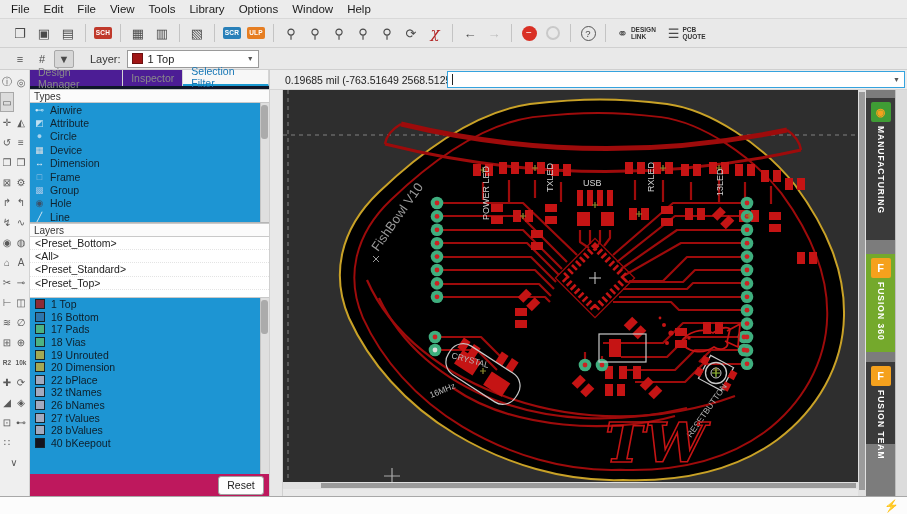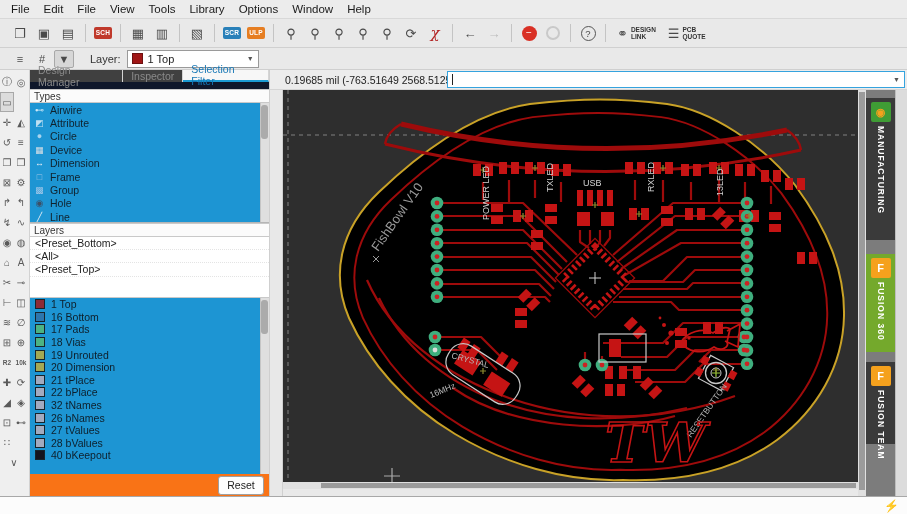--- a/index.html
+++ b/index.html
@@ -32,35 +32,35 @@
   
   .main{display:flex;height:426px}
   .sidetools{width:30px;background:#efefef;border-right:1px solid #d2d2d2;display:flex;flex-wrap:wrap;align-content:flex-start;padding-top:2px}
   .stool{width:14px;height:20px;display:flex;align-items:center;justify-content:center;font-size:10px;color:#5a5a5a}
   .stool.tiny{font-size:6.5px;font-weight:bold}
   .stool.pressed{background:#dcdcdc;border:1px solid #a8a8a8}
   .stool.blank{visibility:hidden}
   .stool.wide{width:28px}
   
   .panel{width:240px;display:flex;flex-direction:column;background:#f2f2f2;border-right:1px solid #cfcfcf}
-  .ptabs{height:19px;display:flex;background:#404040;border-bottom:7px solid #0f172a}
+  .ptabs{height:19px;display:flex;background:#4c1d95;border-bottom:3px solid #0f172a}
   .ptab{padding:0 8px;font-size:10.5px;color:#8a8a8a;border-right:1px solid #d5d5d5;display:flex;align-items:center}
   .ptab.active{background:#f7f7f7;color:#1576b5;border-bottom:2px solid #1b9ad2}
   .sec-h{height:14px;background:#fbfbfb;border-top:1px solid #c9c9c9;border-bottom:1px solid #c9c9c9;font-size:10px;padding:0 4px;color:#333;display:flex;align-items:center}
   .typelist{height:120px;background:#1d95d3;position:relative;overflow:hidden;border-bottom:1px solid #b5b5b5}
   .trow{height:13.4px;display:flex;align-items:center;padding-left:4px;gap:5px;font-size:10.5px;color:#10222e}
   .tico{width:11px;text-align:center;font-size:9px}
   .vtrack{position:absolute;right:0;top:0;bottom:0;width:9px;background:#dfdfdf;border-left:1px solid #c5c5c5}
   .vthumb{position:absolute;right:1px;top:2px;width:7px;height:34px;background:#ababab;border-radius:3px}
   .presetlist{height:61px;background:#fff;border-bottom:1px solid #c9c9c9}
   .prow{height:13.2px;font-size:10.5px;color:#222;padding:0 5px;border-bottom:1px dotted #e4e4e4;display:flex;align-items:center}
   .layerlist{height:176px;background:#1d95d3;position:relative;overflow:hidden}
   .lrow{height:12.6px;display:flex;align-items:center;gap:6px;padding-left:5px;font-size:10.5px;color:#0e1f2b}
   .lswatch{width:10px;height:10px;border:1px solid #16242c;flex:none}
-  .resetrow{flex:1;display:flex;justify-content:flex-end;align-items:center;padding-right:5px;background:#f97316}
+  .resetrow{flex:1;display:flex;justify-content:flex-end;align-items:center;padding-right:5px;background:#be185d}
   .reset-btn{width:46px;height:19px;background:#fdfdfd;border:1px solid #9f9f9f;border-radius:3px;font-size:10.5px;display:flex;align-items:center;justify-content:center;color:#222}
   
   .workarea{flex:1;display:flex;flex-direction:column}
   .cmdbar{height:20px;display:flex;align-items:center;background:#ececec;border-bottom:1px solid #d5d5d5}
   .coords{width:177px;padding-left:15px;font-size:10.5px;color:#222;flex:none;white-space:nowrap}
   .cmd-input{flex:1;height:17px;margin-right:2px;border:1.5px solid #35a3de;background:#fff;display:flex;align-items:center;padding:0 4px}
   .caret{width:1px;height:11px;background:#222}
   .canvasrow{flex:1;display:flex}
   .gutter{width:13px;background:#e8e8e8;border-right:1px solid #d0d0d0}
   .canvaswrap{width:575px;display:flex;flex-direction:column}
@@ -348,20 +348,21 @@
         </div>
       <div class="vtrack">
           <div class="vthumb"></div>
         </div>
     </div>
     <div class="sec-h">Layers</div>
     <div class="presetlist">
 
     <div class="prow">&lt;Preset_Bottom&gt;</div>
         <div class="prow">&lt;All&gt;</div>
+        <div class="prow">&lt;Preset_Standard&gt;</div>
         <div class="prow">&lt;Preset_Top&gt;</div>
       </div>
     <div class="layerlist">
       <div>
 
       <div class="lrow">
             <span class="lswatch" style="background: rgb(142, 43, 54);"></span>
             <span>1 Top</span>
           </div>
           <div class="lrow">
@@ -376,24 +377,20 @@
             <span class="lswatch" style="background: rgb(76, 179, 131);"></span>
             <span>18 Vias</span>
           </div>
           <div class="lrow">
             <span class="lswatch" style="background: rgb(163, 168, 85);"></span>
             <span>19 Unrouted</span>
           </div>
           <div class="lrow">
             <span class="lswatch" style="background: rgb(163, 168, 85);"></span>
             <span>20 Dimension</span>
-          </div>
-          <div class="lrow">
-            <span class="lswatch" style="background: rgb(162, 170, 191);"></span>
-            <span>21 tPlace</span>
           </div>
           <div class="lrow">
             <span class="lswatch" style="background: rgb(162, 170, 191);"></span>
             <span>22 bPlace</span>
           </div>
           <div class="lrow">
             <span class="lswatch" style="background: rgb(162, 170, 191);"></span>
             <span>32 tNames</span>
           </div>
           <div class="lrow">

